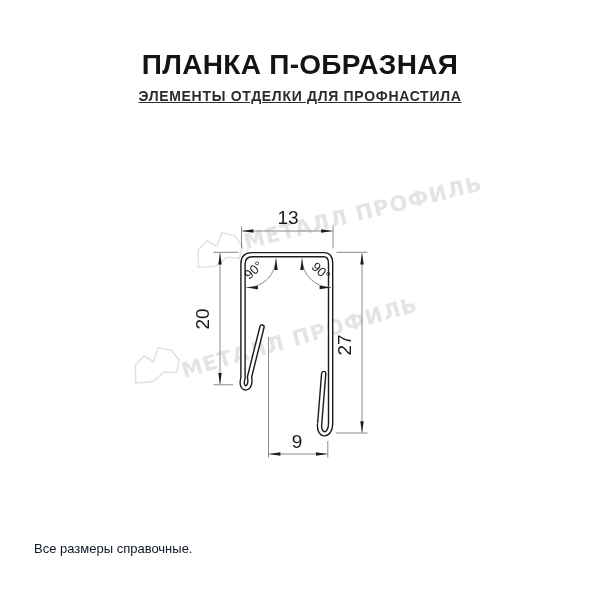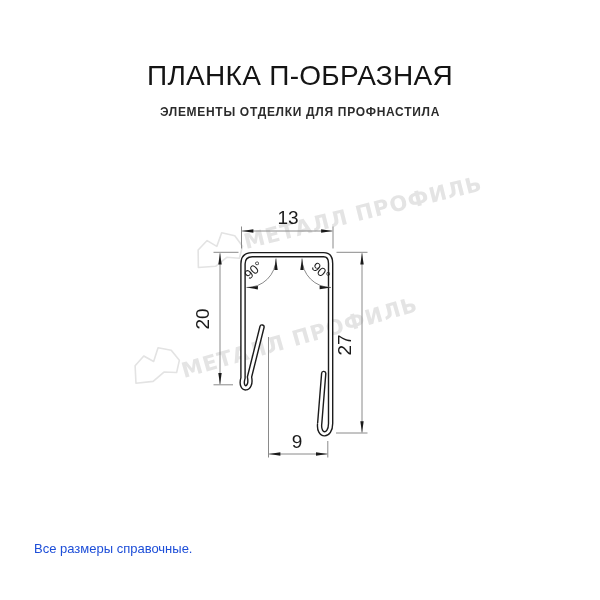--- a/index.html
+++ b/index.html
@@ -1,25 +1,25 @@
 <!DOCTYPE html>
 <html><head>
 <meta charset="utf-8">
 <style>
   html,body { margin:0; padding:0; background:#ffffff; }
   .page {
     position:relative; width:600px; height:600px; background:#ffffff;
     overflow:hidden; font-family:"Liberation Sans", sans-serif;
   }
   .header { position:absolute; top:49px; left:0; width:600px; text-align:center; color:#141414; }
-  .title { margin:13px; font-size:28px; line-height:27px; font-weight:normal; letter-spacing:0.3px; }
+  .title { margin:2px; font-size:28px; line-height:27px; font-weight:bold; letter-spacing:0.3px; }
   .title span { display:block; }
-  .subtitle { margin-top:16px; font-size:12px; font-weight:bold; letter-spacing:0.7px; color:#2b2b2b; }
+  .subtitle { margin-top:10px; font-size:14px; font-weight:bold; letter-spacing:0.7px; color:#2b2b2b;text-decoration:underline; }
   .drawing { position:absolute; left:0; top:0; }
-  .footer { position:absolute; left:34px; top:541px; font-size:13px; line-height:16px; color:#1d4ed8; }
+  .footer { position:absolute; left:34px; top:541px; font-size:13px; line-height:16px; color:#0f172a; }
   .dim-text { font-family:"Liberation Sans", sans-serif; font-size:19px; fill:#1a1a1a; }
   .angle-text { font-family:"Liberation Sans", sans-serif; font-size:13px; fill:#1a1a1a; }
   .wm-text { font-family:"DejaVu Sans", sans-serif; font-size:21px; font-weight:bold; fill:#e4e4e4; letter-spacing:1px; }
   .dimline { stroke:#8a8a8a; stroke-width:1; fill:none; }
 </style>
 </head>
 <body>
 
 <div class="page">
 

